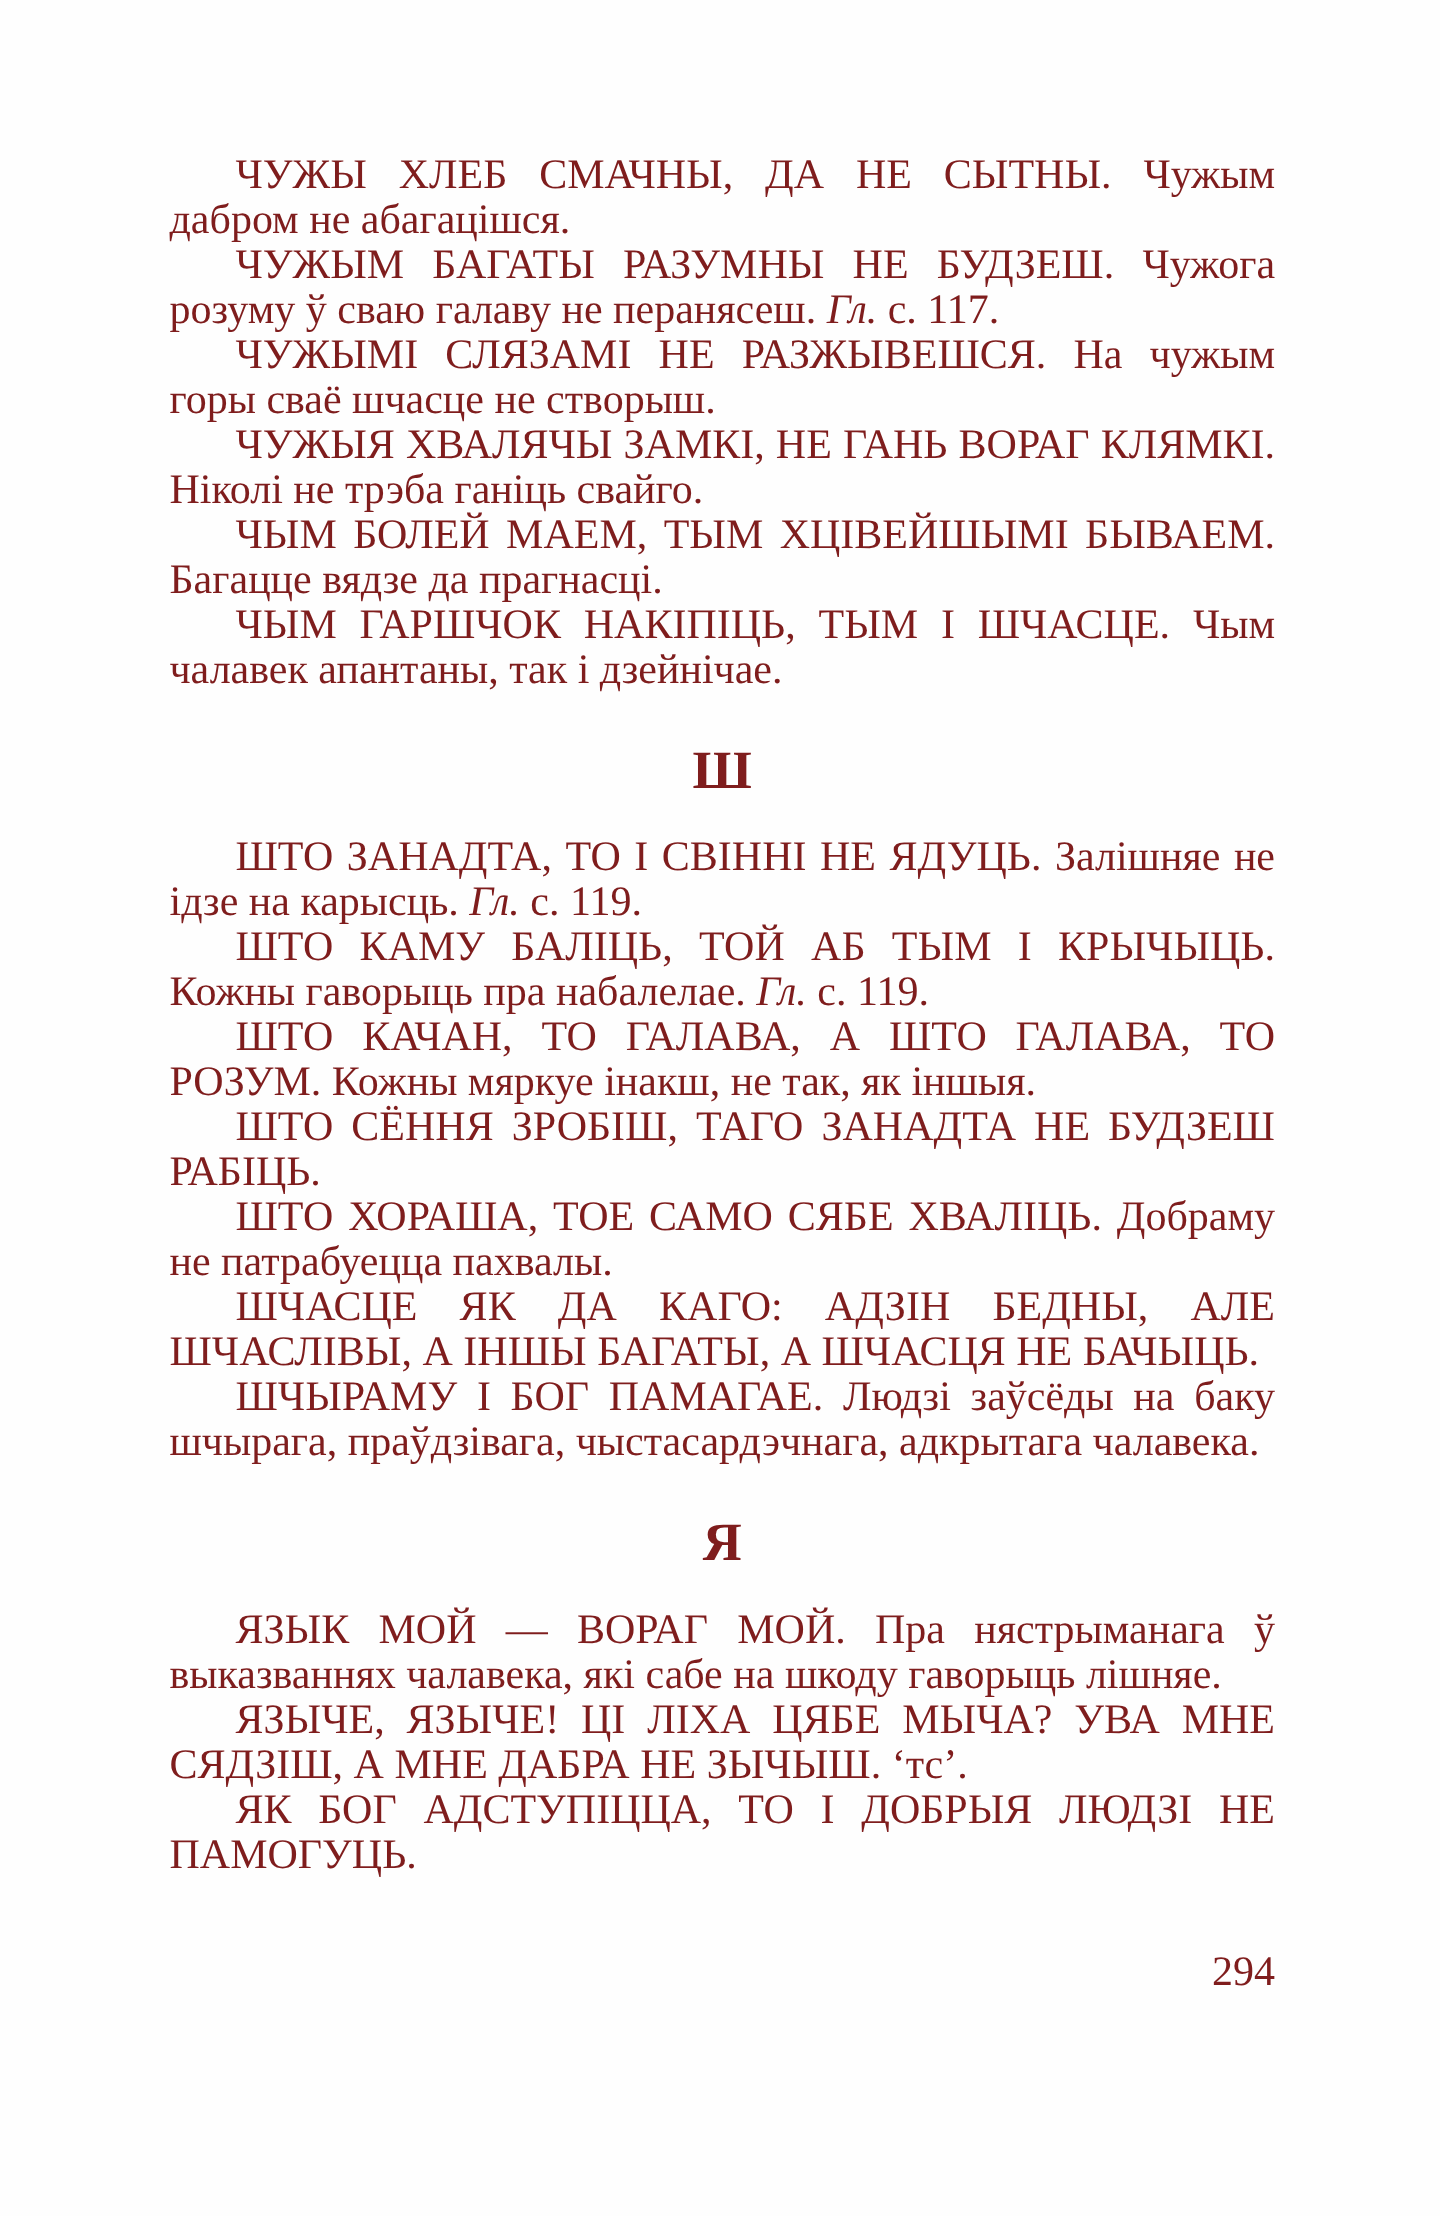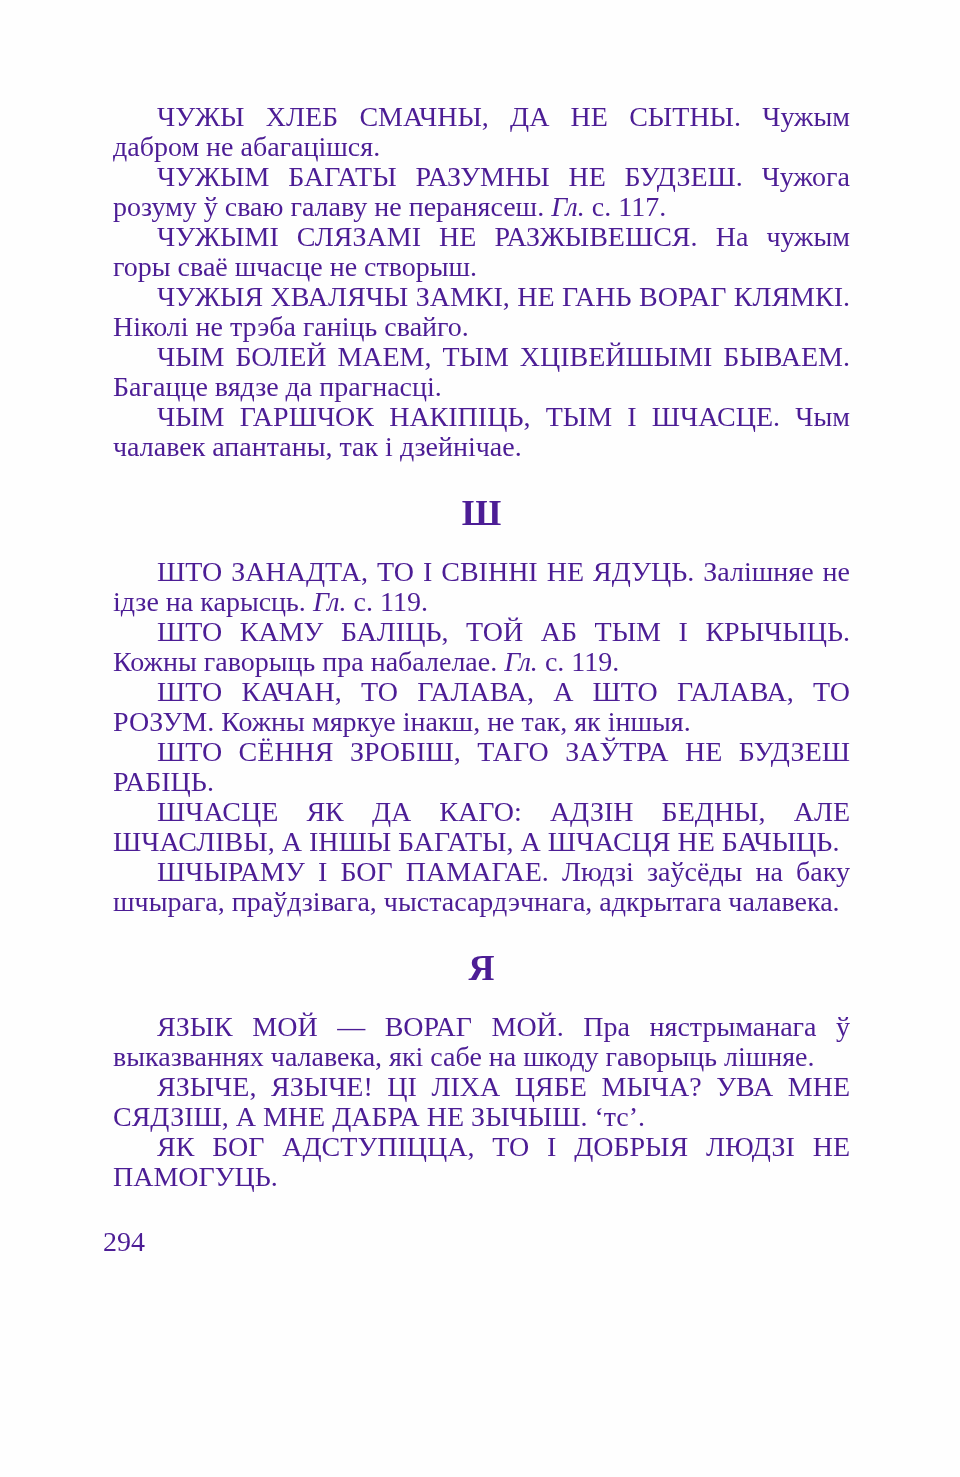--- a/index.html
+++ b/index.html
@@ -5,21 +5,21 @@
   html, body {
     margin: 0;
     padding: 0;
     background: #fefefe;
   }
   .page {
     position: relative;
     width: 960px;
     height: 1477px;
     background: #fefefe;
-    color: #4c1d95;
+    color: #7f1d1d;
     font-family: "Liberation Serif", "DejaVu Serif", serif;
     overflow: hidden;
   }
   .text-block {
     position: absolute;
     left: 113px;
     top: 102px;
     width: 737px;
     font-size: 28px;
     line-height: 30px;
@@ -36,25 +36,25 @@
   .section-letter {
     margin: 31px 0 24px 0;
     padding: 0;
     font-size: 36px;
     line-height: 40px;
     font-weight: bold;
     text-align: center;
     text-indent: 0;
   }
   .page-number {
-    margin-top: 35px;
+    margin-top: 48px;
     margin-left: -10px;
     font-size: 28px;
     line-height: 30px;
-    text-align: left;
+    text-align: right;
   }
 </style>
 </head>
 <body>
 
 <div class="page">
   <main class="text-block">
 
     <section>
       <p class="entry">
@@ -98,21 +98,25 @@
         <span class="caps">ШТО КАМУ БАЛІЦЬ, ТОЙ АБ ТЫМ І КРЫЧЫЦЬ.</span>
         <span class="norm">Кожны гаворыць пра набалелае.</span>
         <span class="ref">Гл.</span>
         <span class="norm">с. 119.</span>
       </p>
       <p class="entry">
         <span class="caps">ШТО КАЧАН, ТО ГАЛАВА, А ШТО ГАЛАВА, ТО РОЗУМ.</span>
         <span class="norm">Кожны мяркуе інакш, не так, як іншыя.</span>
       </p>
       <p class="entry">
-        <span class="caps">ШТО СЁННЯ ЗРОБІШ, ТАГО ЗАЎТРА НЕ БУДЗЕШ РАБІЦЬ.</span>
+        <span class="caps">ШТО СЁННЯ ЗРОБІШ, ТАГО ЗАНАДТА НЕ БУДЗЕШ РАБІЦЬ.</span>
+      </p>
+      <p class="entry">
+        <span class="caps">ШТО ХОРАША, ТОЕ САМО СЯБЕ ХВАЛІЦЬ.</span>
+        <span class="norm">Доб­раму не патрабуецца пахвалы.</span>
       </p>
       <p class="entry">
         <span class="caps">ШЧАСЦЕ ЯК ДА КАГО: АДЗІН БЕДНЫ, АЛЕ ШЧАСЛІВЫ, А ІНШЫ БАГАТЫ, А ШЧАСЦЯ НЕ БА­ЧЫЦЬ.</span>
       </p>
       <p class="entry">
         <span class="caps">ШЧЫРАМУ І БОГ ПАМАГАЕ.</span>
         <span class="norm">Людзі заўсёды на баку шчырага, праўдзівага, чыстасардэчнага, адкрытага чалавека.</span>
       </p>
     </section>
 

